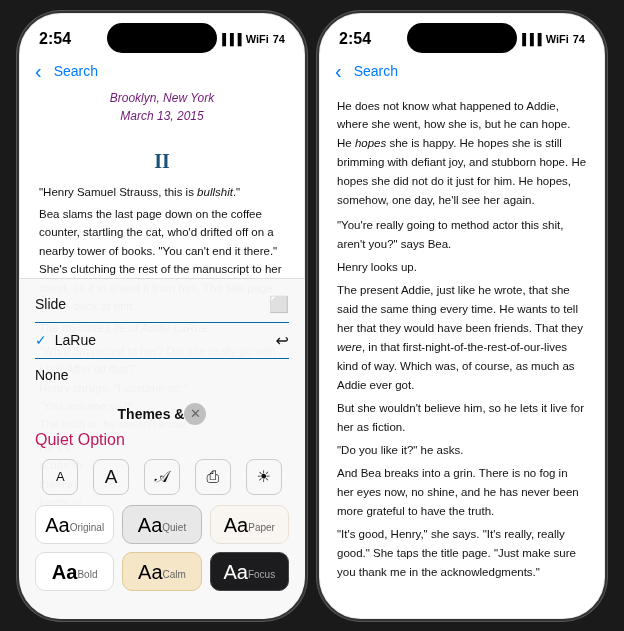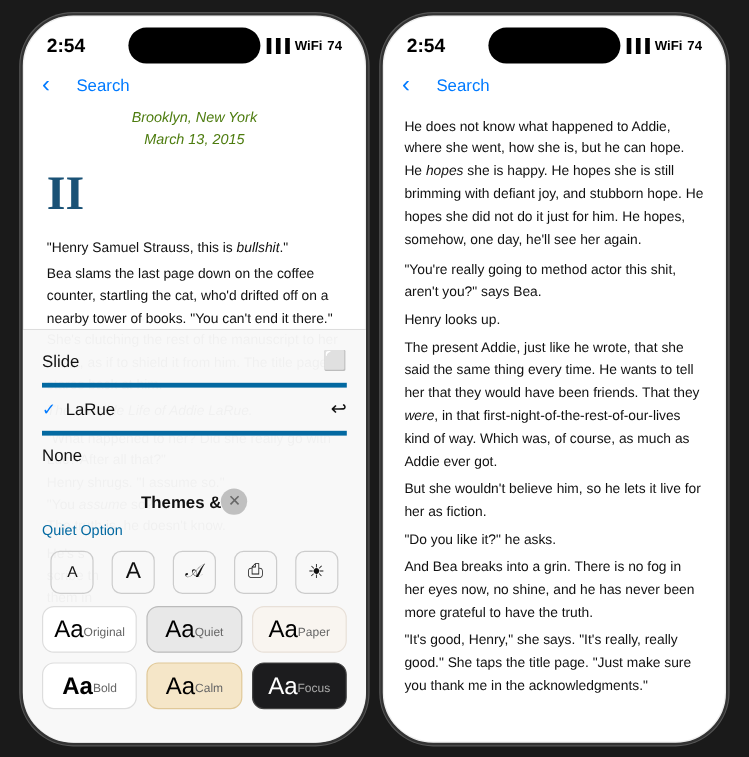--- a/index.html
+++ b/index.html
@@ -57,21 +57,21 @@
     .nav-bar {
       display: flex;
       align-items: center;
       padding: 4px 16px 4px;
       font-size: 14px;
       color: #007aff;
     }
     .nav-back {
       display: flex;
       align-items: center;
-      gap: 20px;
+      gap: 10px;
       color: #007aff;
       font-size: 14px;
     }
     .chevron-left::before {
       content: '‹';
       font-size: 20px;
       line-height: 1;
       margin-right: 2px;
     }
     
@@ -80,26 +80,26 @@
       font-size: 12px;
       line-height: 1.55;
       color: #111;
       flex: 1;
       overflow: hidden;
     }
     .book-location {
       text-align: center;
       font-style: italic;
       font-size: 12px;
-      margin-bottom: 4px;
-      color: #4d7c0f;
+      margin-bottom: 20px;
+      color: #701a75;
     }
     .chapter-num {
-      text-align: left;
-      font-size: 40px;
+      text-align: center;
+      font-size: 20px;
       font-weight: 700;
       color: #1a5276;
       margin-bottom: 6px;
       font-family: Georgia, serif;
     }
     .book-text {
       font-size: 11.5px;
       line-height: 1.6;
       color: #111;
     }
@@ -115,21 +115,21 @@
       padding: 0 0 20px;
     }
     .slide-options {
       padding: 8px 16px 4px;
     }
     .slide-option-row {
       display: flex;
       align-items: center;
       justify-content: space-between;
       padding: 8px 0;
-      border-bottom: 4px solid #0369a1;
+      border-bottom: 1px solid #0369a1;
       font-size: 14px;
       color: #111;
     }
     .slide-option-row:last-child { border-bottom: none; }
     .slide-option-row .check { color: #007aff; margin-right: 8px; font-size: 14px; }
     .slide-option-right { display: flex; align-items: center; gap: 6px; }
     .theme-header {
       display: flex;
       align-items: center;
       justify-content: center;
@@ -276,21 +276,21 @@
           <span>None</span>
         </div>
       </div>
 
       <div class="theme-header">
         <span class="theme-header-text">Themes &amp;</span>
         <div class="close-btn">
           <span>✕</span>
         </div>
       </div>
-      <div style="padding: 2px 16px; font-size:12px; color:#0369a1; margin-bottom:2px">Quiet Option</div>
+      <div style="padding: 2px 16px; font-size:16px; color:#be185d; margin-bottom:2px">Quiet Option</div>
 
       <div class="toolbar-row">
         <div class="toolbar-btn font-small">
           <span>A</span>
         </div>
         <div class="toolbar-btn font-large">
           <span style="font-size:19px">A</span>
         </div>
         <div class="toolbar-btn">
           <span>𝒜</span>

